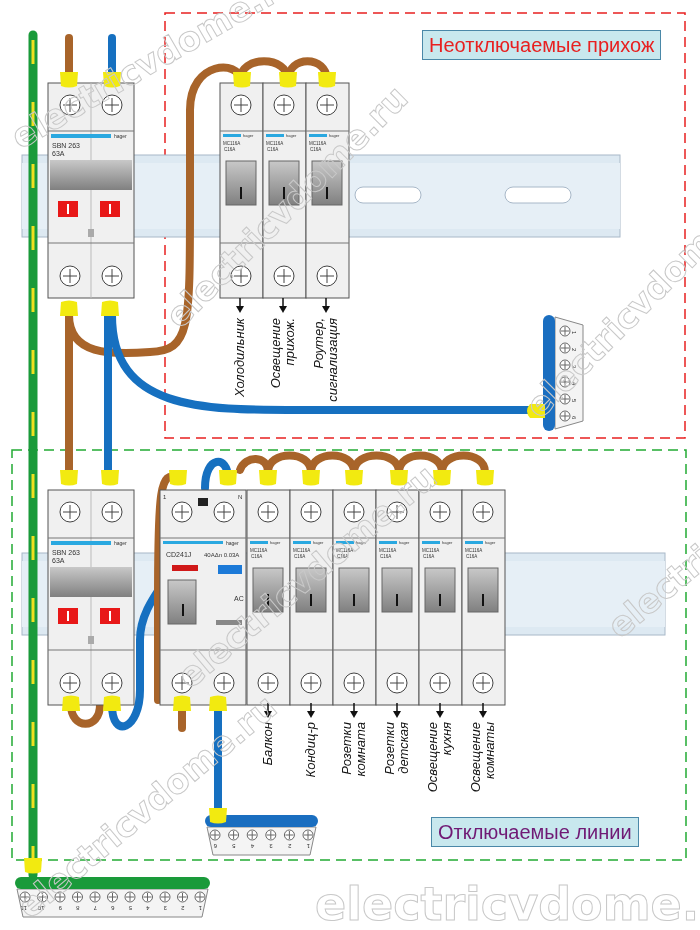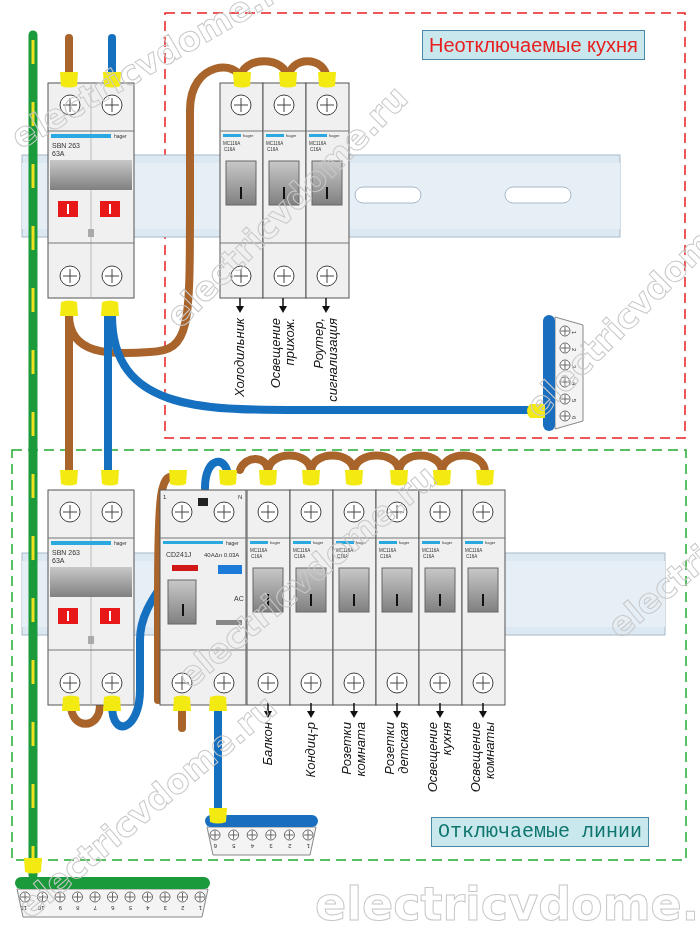--- a/index.html
+++ b/index.html
@@ -449,15 +449,15 @@
         <text x="20" y="150" class="wm" font-size="34" transform="rotate(-30 20 150)">electricvdome.ru</text>
         <text x="180" y="330" class="wm" font-size="34" transform="rotate(-45 180 330)">electricvdome.ru</text>
         <text x="540" y="420" class="wm" font-size="34" transform="rotate(-45 540 420)">electricvdome.ru</text>
         <text x="190" y="690" class="wm" font-size="34" transform="rotate(-40 190 690)">electricvdome.ru</text>
         <text x="30" y="920" class="wm" font-size="34" transform="rotate(-40 30 920)">electricvdome.ru</text>
         <text x="620" y="640" class="wm" font-size="34" transform="rotate(-40 620 640)">electricvdome.ru</text>
         <text x="315" y="920" class="wm" font-size="46" transform="rotate(0 315 920)">electricvdome.ru</text>
       </g>
   </svg>
 
-  <div class="zone-label" style="left:422px;top:30px;color:#e82020;">Неотключаемые кухня</div>
-  <div class="zone-label" style="left:431px;top:817px;color:#0f766e;font-family:Liberation Mono, monospace;">Отключаемые линии</div>
+  <div class="zone-label" style="left:422px;top:30px;color:#e82020;">Неотключаемые прихож</div>
+  <div class="zone-label" style="left:431px;top:817px;color:#701a75;">Отключаемые линии</div>
 </div>
 
 </body></html>

